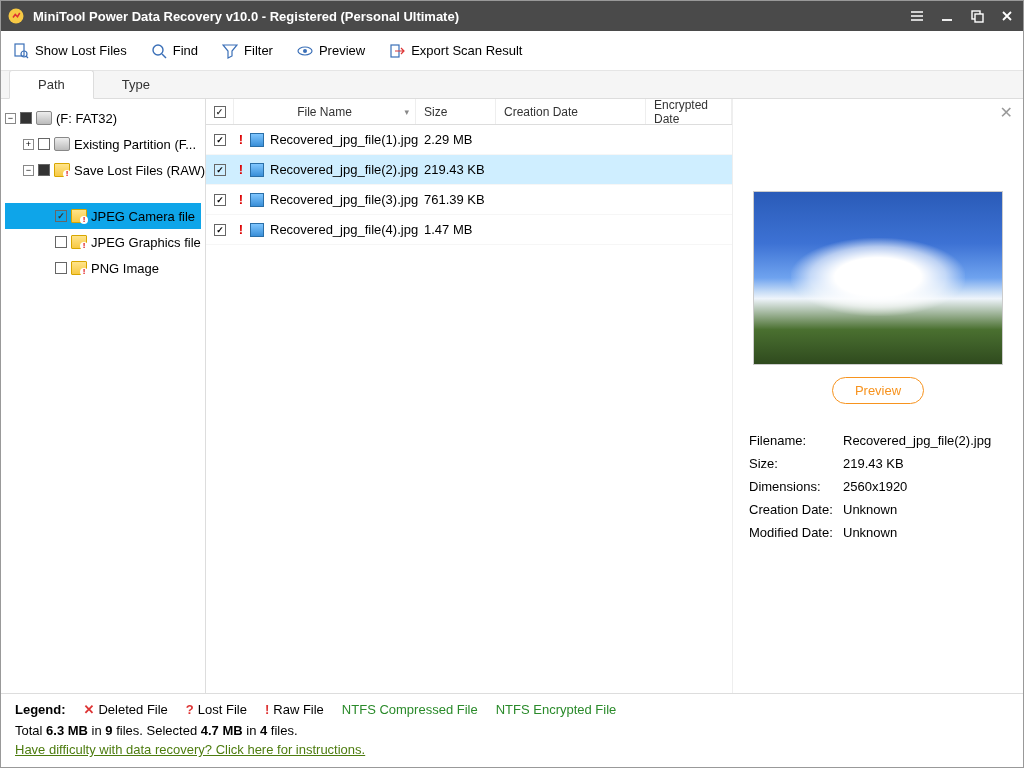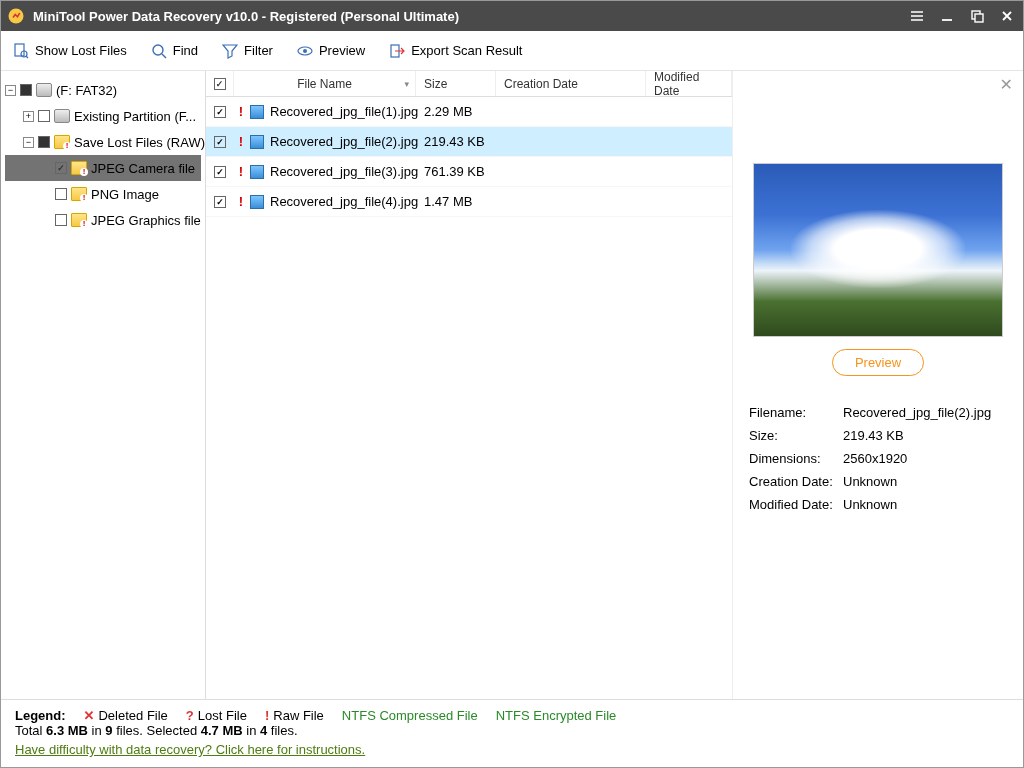--- a/index.html
+++ b/index.html
@@ -21,21 +21,21 @@
 .tabrow { height: 28px; display: flex; align-items: flex-end; padding-left: 8px; background: #f5f5f5; border-bottom: 1px solid #ddd; font-size: 13px; }
 .tabrow .tab { padding: 6px 28px; cursor: pointer; color: #333; }
 .tabrow .tab.active { background: #fff; border: 1px solid #ddd; border-bottom: 1px solid #fff; position: relative; top: 1px; border-radius: 3px 3px 0 0; }
 
 
 .main { flex: 1; display: flex; overflow: hidden; }
 
 
 .tree-pane { width: 205px; border-right: 1px solid #ddd; padding: 6px 4px; font-size: 13px; overflow: hidden; background: #fff; }
 .tree-node { display: flex; align-items: center; height: 26px; gap: 4px; white-space: nowrap; }
-.tree-node.selected { background: #737373; }
+.tree-node.selected { background: #0ea5e9; margin-top: 20px; }
 .tree-expand { width: 11px; height: 11px; border: 1px solid #888; font-size: 9px; line-height: 9px; text-align: center; cursor: pointer; flex-shrink: 0; }
 .tree-chk { width: 12px; height: 12px; border: 1px solid #666; flex-shrink: 0; display: flex; align-items: center; justify-content: center; font-size: 9px; }
 .tree-chk.full { background: #333; }
 .tree-chk.check::before { content: "✓"; color: #333; font-weight: bold; }
 .tree-node .ticon { width: 16px; height: 14px; flex-shrink: 0; }
 .drive-icon { background: linear-gradient(#eee,#bbb); border: 1px solid #888; border-radius: 2px; }
 .folder-icon { background: linear-gradient(#ffe48a,#f7c944); border: 1px solid #d8a600; border-radius: 1px; position: relative; }
 .folder-icon.alert::after { content: "!"; position: absolute; right: -2px; bottom: -2px; width: 8px; height: 8px; background: #fff; border-radius: 50%; color: #d00; font-size: 8px; font-weight: bold; text-align: center; line-height: 8px; }
 
 
@@ -68,21 +68,21 @@
 .preview-img { width: 250px; height: 174px; margin: 82px auto 12px; background: linear-gradient(to bottom, #2a5bb8 0%, #3d72d4 30%, #6fa3ef 50%, #c6dcf6 58%, #eef4fb 62%, #4a7030 80%, #2f4a1e 100%); border: 1px solid #ccc; position: relative; overflow: hidden; }
 .preview-img::after { content:""; position:absolute; right:15%; bottom:28%; width:70%; height:45%; background: radial-gradient(ellipse at center, #fff 0%, #fff 35%, rgba(255,255,255,0.6) 55%, rgba(255,255,255,0) 72%); }
 .preview-btn { display: block; margin: 0 auto 24px; padding: 5px 22px; border: 1px solid #f7931e; border-radius: 14px; color: #f7931e; background: #fff; cursor: pointer; font-size: 13px; }
 .meta-table { width: 100%; font-size: 13px; }
 .meta-table td { padding: 3px 0; }
 .meta-table td:first-child { width: 92px; }
 
 
 .footer { border-top: 1px solid #ddd; padding: 8px 14px 10px; font-size: 13px; display: flex; }
 .footer-left { flex: 1; }
-.legend-row { display: flex; align-items: flex-start; gap: 18px; margin-bottom: 0; }
+.legend-row { display: flex; align-items: flex-start; gap: 18px; margin-bottom: 6px; }
 .legend-row .lg-label { font-weight: bold; }
 .legend-item { display: flex; align-items: center; gap: 4px; }
 .legend-item.red .mk { color: #d33; font-weight: bold; }
 .legend-item.green { color: #2a8a2a; }
 .stats-row { margin-bottom: 4px; }
 .stats-row b { font-weight: bold; }
 .help-link { color: #4d7c0f; text-decoration: underline; cursor: pointer; }
 .footer-right { display: flex; align-items: flex-end; gap: 14px; padding-bottom: 2px; }
 .btn { width: 100px; height: 30px; border-radius: 15px; border: 1px solid #ccc; background: #fafafa; cursor: pointer; font-size: 14px; }
 .btn.primary { background: #f7931e; color: #fff; border-color: #f7931e; font-weight: 600; }
@@ -152,20 +152,24 @@
     </div>
     <div class="tool-item">
       <svg viewBox="0 0 16 16">
           <rect x="2" y="2" width="8" height="12" fill="none" stroke="#3a6fb7" stroke-width="1.2"></rect>
           <path d="M6 8h8M12 5l3 3-3 3" fill="none" stroke="#d33" stroke-width="1.2"></path>
         </svg>
       <span>Export Scan Result</span>
     </div>
   </div>
 
+  <div class="tabrow">
+    <div class="tab active">Path</div>
+    <div class="tab">Type</div>
+  </div>
 
   <div class="main">
 
     <div class="tree-pane">
       <div class="tree-node">
         <span class="tree-expand">−</span>
         <span class="tree-chk full"></span>
         <span class="ticon drive-icon"></span>
         <span>(F: FAT32)</span>
       </div>
@@ -182,41 +186,41 @@
         <span>Save Lost Files (RAW)</span>
       </div>
       <div class="tree-node selected" style="padding-left:50px">
         <span class="tree-chk check"></span>
         <span class="ticon folder-icon alert"></span>
         <span>JPEG Camera file</span>
       </div>
       <div class="tree-node" style="padding-left:50px">
         <span class="tree-chk"></span>
         <span class="ticon folder-icon alert"></span>
-        <span>PNG Image</span>
+        <span>JPEG Graphics file</span>
       </div>
       <div class="tree-node" style="padding-left:50px">
         <span class="tree-chk"></span>
         <span class="ticon folder-icon alert"></span>
-        <span>JPEG Graphics file</span>
+        <span>PNG Image</span>
       </div>
     </div>
 
     <div class="filelist">
       <div class="filehead">
         <div class="col check">
             <span class="tree-chk check"></span>
           </div>
         <div class="col name">
             <span>File Name</span>
             <span class="sort-caret">▾</span>
           </div>
         <div class="col size">Size</div>
         <div class="col cdate">Creation Date</div>
-        <div class="col mdate">Modified Date</div>
+        <div class="col mdate">Encrypted Date</div>
       </div>
       <div class="filerows" id="filerows">
           <div class="filerow">
             <div class="cell-check">
               <span class="row-chk checked"></span>
             </div>
             <div class="cell-name">
               <span class="raw-mark">!</span>
               <span class="ficon-jpg"></span>
               <span>Recovered_jpg_file(1).jpg</span>

